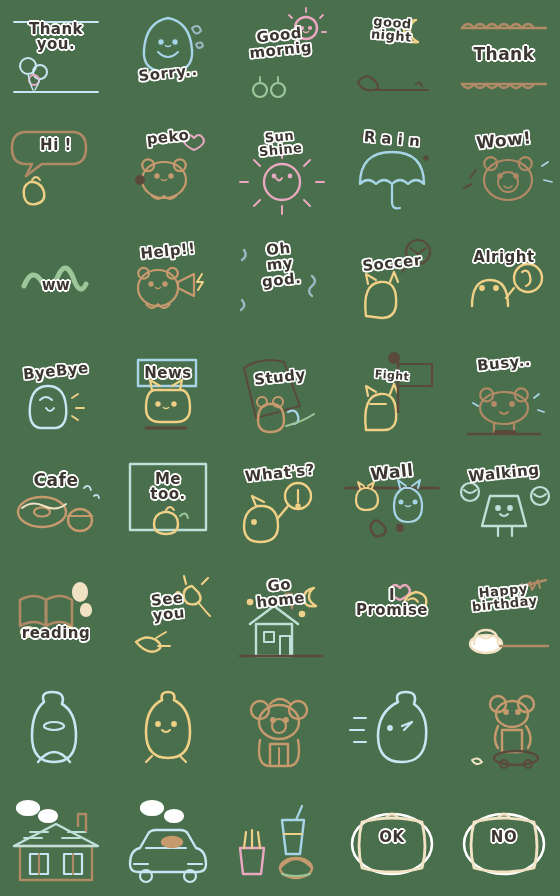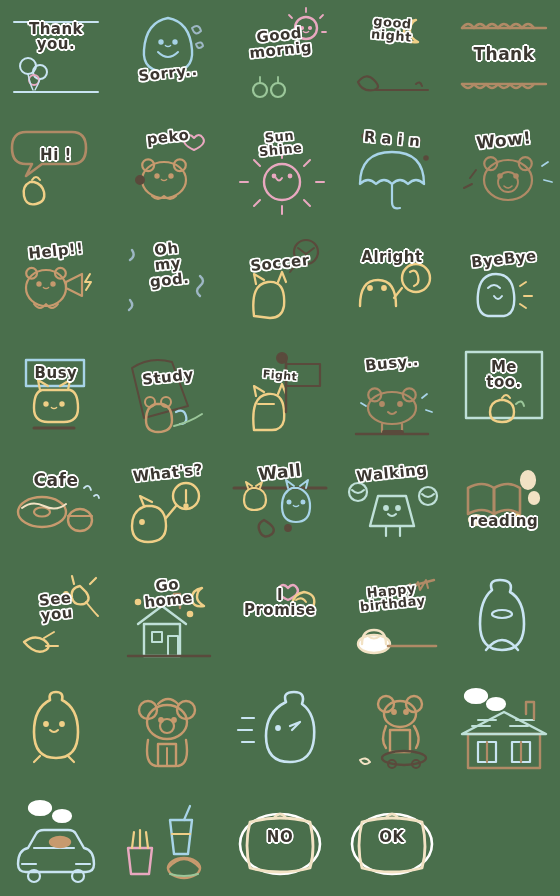--- a/index.html
+++ b/index.html
@@ -123,21 +123,21 @@
         <div class="lbl sz-lg" style="top: 40px;">Thank</div>
       </div>
     </div>
     <div class="cell">
       <div class="sticker">
         <svg viewBox="0 0 100 100">
           <path d="M20 14 q-14 0 -14 16 q0 16 14 16 h6 l-6 12 l16 -12 h30 q14 0 14 -16 q0 -16 -14 -16 z" fill="none" stroke="#b08a66" stroke-width="2.6" stroke-linecap="round" stroke-linejoin="round"></path>
           <path d="M24 64 q-8 4 -6 14 q2 10 12 8 q10 -2 8 -12 q-2 -8 -10 -10 z" fill="none" stroke="#f0cf87" stroke-width="2.4" stroke-linecap="round" stroke-linejoin="round"></path>
           <path d="M26 62 q4 -6 8 0" fill="none" stroke="#f0cf87" stroke-width="2" stroke-linecap="round" stroke-linejoin="round"></path>
         </svg>
-        <div class="lbl sz-md" style="top: 30px;">Hi !</div>
+        <div class="lbl sz-md" style="top: 20px;">Hi !</div>
       </div>
     </div>
     <div class="cell">
       <div class="sticker">
         <svg viewBox="0 0 100 100">
           <ellipse cx="46" cy="62" rx="22" ry="18" fill="none" stroke="#c79a6e" stroke-width="2.2"></ellipse>
           <circle cx="30.16" cy="47.24" r="5.94" fill="none" stroke="#c79a6e" stroke-width="2.2"></circle>
           <circle cx="61.84" cy="47.24" r="5.94" fill="none" stroke="#c79a6e" stroke-width="2.2"></circle>
           <circle cx="39" cy="58" r="2" fill="#c79a6e" stroke="#c79a6e" stroke-width="1.4"></circle>
           <circle cx="53" cy="58" r="2" fill="#c79a6e" stroke="#c79a6e" stroke-width="1.4"></circle>
@@ -186,20 +186,28 @@
           <path d="M50 68 q4 4 8 0" fill="none" stroke="#b08a66" stroke-width="1.6" stroke-linecap="round" stroke-linejoin="round"></path>
           <path d="M22 52 l-6 8 M18 66 l-8 4" fill="none" stroke="#5a4a3c" stroke-width="2" stroke-linecap="round" stroke-linejoin="round"></path>
           <path d="M88 48 l6 -4 M90 62 l8 2" fill="none" stroke="#a8d4e8" stroke-width="1.8" stroke-linecap="round" stroke-linejoin="round"></path>
         </svg>
         <div class="lbl sz-lg rot-l" style="top: 14px;">Wow!</div>
       </div>
     </div>
     <div class="cell">
       <div class="sticker">
         <svg viewBox="0 0 100 100">
+          <path d="M18 56 q8 -20 18 -4 q8 14 16 -6 q8 -18 16 4 q6 16 12 4" fill="none" stroke="#9bc79a" stroke-width="5" stroke-linecap="round" stroke-linejoin="round"></path>
+        </svg>
+        <div class="lbl sz-md" style="top: 48px;">ww</div>
+      </div>
+    </div>
+    <div class="cell">
+      <div class="sticker">
+        <svg viewBox="0 0 100 100">
           <ellipse cx="40" cy="58" rx="20" ry="18" fill="none" stroke="#c79a6e" stroke-width="2.2"></ellipse>
           <circle cx="25.6" cy="43.24" r="5.4" fill="none" stroke="#c79a6e" stroke-width="2.2"></circle>
           <circle cx="54.4" cy="43.24" r="5.4" fill="none" stroke="#c79a6e" stroke-width="2.2"></circle>
           <circle cx="33" cy="54" r="2" fill="#c79a6e" stroke="#c79a6e" stroke-width="1.4"></circle>
           <circle cx="47" cy="54" r="2" fill="#c79a6e" stroke="#c79a6e" stroke-width="1.4"></circle>
           <path d="M37.4 57.4 q2.6 2.4 5.2 0" fill="none" stroke="#c79a6e" stroke-width="1.4" stroke-linecap="round" stroke-linejoin="round"></path>
           <path d="M28 74 q6 8 12 0 q6 8 12 0" fill="none" stroke="#c79a6e" stroke-width="2" stroke-linecap="round" stroke-linejoin="round"></path>
           <path d="M60 52 l16 -8 v22 l-16 -8 z" fill="none" stroke="#c79a6e" stroke-width="2.2" stroke-linecap="round" stroke-linejoin="round"></path>
           <path d="M84 44 l-5 8 h6 l-5 8" fill="none" stroke="#f0cf87" stroke-width="2" stroke-linecap="round" stroke-linejoin="round"></path>
         </svg>
@@ -260,21 +268,21 @@
         <svg viewBox="0 0 100 100">
           <path d="M20 18 h58 v26 h-58 z" fill="none" stroke="#a8d4e8" stroke-width="2.4" stroke-linecap="round" stroke-linejoin="round"></path>
           <path d="M36 48 q-8 2 -8 18 q0 14 14 14 h16 q14 0 14 -14 q0 -16 -8 -18 z" fill="none" stroke="#f0cf87" stroke-width="2.4" stroke-linecap="round" stroke-linejoin="round"></path>
           <path d="M34 48 l-2 -10 l10 6" fill="none" stroke="#f0cf87" stroke-width="2.2" stroke-linecap="round" stroke-linejoin="round"></path>
           <path d="M62 48 l2 -10 l-10 6" fill="none" stroke="#f0cf87" stroke-width="2.2" stroke-linecap="round" stroke-linejoin="round"></path>
           <circle cx="40" cy="62" r="2" fill="#f0cf87" stroke="#f0cf87" stroke-width="1.4"></circle>
           <circle cx="56" cy="62" r="2" fill="#f0cf87" stroke="#f0cf87" stroke-width="1.4"></circle>
           <path d="M45.4 65.4 q2.6 2.4 5.2 0" fill="none" stroke="#f0cf87" stroke-width="1.4" stroke-linecap="round" stroke-linejoin="round"></path>
           <path d="M28 86 h40" fill="none" stroke="#5a4a3c" stroke-width="3" stroke-linecap="round" stroke-linejoin="round"></path>
         </svg>
-        <div class="lbl sz-md" style="top: 24px;">Busy</div>
+        <div class="lbl sz-md" style="top: 24px;">News</div>
       </div>
     </div>
     <div class="cell">
       <div class="sticker">
         <svg viewBox="0 0 100 100">
           <path d="M14 26 q18 -12 40 -6 l16 44 l-44 12 z" fill="none" stroke="#5a4a3c" stroke-width="2" stroke-linecap="round" stroke-linejoin="round"></path>
           <path d="M38 62 q-10 2 -10 16 q0 12 12 12 q14 0 14 -12 q0 -14 -10 -16 z" fill="none" stroke="#c79a6e" stroke-width="2.4" stroke-linecap="round" stroke-linejoin="round"></path>
           <circle cx="32" cy="60" r="5" fill="none" stroke="#c79a6e" stroke-width="2"></circle>
           <circle cx="48" cy="60" r="5" fill="none" stroke="#c79a6e" stroke-width="2"></circle>
           <path d="M58 70 q8 -4 10 4 q2 8 -6 8" fill="none" stroke="#a8d4e8" stroke-width="2.2" stroke-linecap="round" stroke-linejoin="round"></path>
@@ -310,40 +318,40 @@
           <path d="M80 56 l5 -4 M84 68 l6 2 M24 64 l-5 -3" fill="none" stroke="#a8d4e8" stroke-width="1.8" stroke-linecap="round" stroke-linejoin="round"></path>
           <path d="M14 92 h72" fill="none" stroke="#5a4a3c" stroke-width="2.4" stroke-linecap="round" stroke-linejoin="round"></path>
           <path d="M42 90 h18" fill="none" stroke="#5a4a3c" stroke-width="4" stroke-linecap="round" stroke-linejoin="round"></path>
         </svg>
         <div class="lbl sz-md rot-l" style="top: 14px;">Busy..</div>
       </div>
     </div>
     <div class="cell">
       <div class="sticker">
         <svg viewBox="0 0 100 100">
-          <path d="M12 10 h76 v66 h-76 z" fill="none" stroke="#bfe0d8" stroke-width="2.4" stroke-linecap="round" stroke-linejoin="round"></path>
-          <path d="M46 58 q-10 2 -10 12 q0 10 12 10 q12 0 12 -10 q0 -10 -10 -12 z" fill="none" stroke="#f0cf87" stroke-width="2.4" stroke-linecap="round" stroke-linejoin="round"></path>
-          <path d="M48 56 q4 -6 8 0" fill="none" stroke="#f0cf87" stroke-width="2" stroke-linecap="round" stroke-linejoin="round"></path>
-          <path d="M62 62 q6 -6 8 2" fill="none" stroke="#9bc79a" stroke-width="2" stroke-linecap="round" stroke-linejoin="round"></path>
-        </svg>
-        <div class="lbl sz-md" style="top: 18px;">Me
-too.</div>
-      </div>
-    </div>
-    <div class="cell">
-      <div class="sticker">
-        <svg viewBox="0 0 100 100">
           <ellipse cx="36" cy="58" rx="24" ry="15" fill="none" stroke="#c79a6e" stroke-width="2.4"></ellipse>
           <ellipse cx="36" cy="58" rx="8" ry="4.5" fill="none" stroke="#c79a6e" stroke-width="2.2"></ellipse>
           <path d="M16 54 q10 -8 22 -2 q12 6 22 -2" fill="none" stroke="#f2e2c4" stroke-width="2" stroke-linecap="round" stroke-linejoin="round"></path>
           <ellipse cx="74" cy="66" rx="12" ry="11" fill="none" stroke="#c79a6e" stroke-width="2.4"></ellipse>
           <path d="M62 62 h24" fill="none" stroke="#c79a6e" stroke-width="2.2" stroke-linecap="round" stroke-linejoin="round"></path>
           <path d="M78 34 q5 -5 7 2 M88 42 q4 -3 5 2" fill="none" stroke="#c9e4f2" stroke-width="1.8" stroke-linecap="round" stroke-linejoin="round"></path>
         </svg>
         <div class="lbl sz-lg" style="top: 18px;">Cafe</div>
+      </div>
+    </div>
+    <div class="cell">
+      <div class="sticker">
+        <svg viewBox="0 0 100 100">
+          <path d="M12 10 h76 v66 h-76 z" fill="none" stroke="#bfe0d8" stroke-width="2.4" stroke-linecap="round" stroke-linejoin="round"></path>
+          <path d="M46 58 q-10 2 -10 12 q0 10 12 10 q12 0 12 -10 q0 -10 -10 -12 z" fill="none" stroke="#f0cf87" stroke-width="2.4" stroke-linecap="round" stroke-linejoin="round"></path>
+          <path d="M48 56 q4 -6 8 0" fill="none" stroke="#f0cf87" stroke-width="2" stroke-linecap="round" stroke-linejoin="round"></path>
+          <path d="M62 62 q6 -6 8 2" fill="none" stroke="#9bc79a" stroke-width="2" stroke-linecap="round" stroke-linejoin="round"></path>
+        </svg>
+        <div class="lbl sz-md" style="top: 18px;">Me
+too.</div>
       </div>
     </div>
     <div class="cell">
       <div class="sticker">
         <svg viewBox="0 0 100 100">
           <path d="M28 52 q-14 4 -14 20 q0 16 16 16 q18 0 18 -16 q0 -18 -14 -20 z" fill="none" stroke="#f0cf87" stroke-width="2.4" stroke-linecap="round" stroke-linejoin="round"></path>
           <path d="M26 52 l-4 -10 l12 6" fill="none" stroke="#f0cf87" stroke-width="2.2" stroke-linecap="round" stroke-linejoin="round"></path>
           <circle cx="24" cy="68" r="2" fill="#f0cf87" stroke="#f0cf87" stroke-width="1.8"></circle>
           <circle cx="68" cy="42" r="13" fill="none" stroke="#f0cf87" stroke-width="2.4"></circle>
           <path d="M68 36 v12" fill="none" stroke="#f0cf87" stroke-width="2.2" stroke-linecap="round" stroke-linejoin="round"></path>
@@ -562,26 +570,26 @@
         </svg>
       </div>
     </div>
     <div class="cell">
       <div class="sticker">
         <svg viewBox="0 0 100 100">
           <ellipse cx="50" cy="54" rx="40" ry="30" fill="none" stroke="#ffffff" stroke-width="2.6"></ellipse>
           <path d="M20 32 q30 -8 60 0 q6 26 0 46 q-30 8 -60 0 q-6 -22 0 -46 z" fill="none" stroke="#f2e2c4" stroke-width="2.8" stroke-linecap="round" stroke-linejoin="round"></path>
           <path d="M44 28 q6 -8 12 0" fill="none" stroke="#f2e2c4" stroke-width="2.4" stroke-linecap="round" stroke-linejoin="round"></path>
         </svg>
-        <div class="lbl sz-md" style="top: 40px;">NO</div>
+        <div class="lbl sz-md" style="top: 40px;">OK</div>
       </div>
     </div>
     <div class="cell">
       <div class="sticker">
         <svg viewBox="0 0 100 100">
           <ellipse cx="50" cy="54" rx="40" ry="30" fill="none" stroke="#ffffff" stroke-width="2.6"></ellipse>
           <path d="M20 32 q30 -8 60 0 q6 26 0 46 q-30 8 -60 0 q-6 -22 0 -46 z" fill="none" stroke="#f2e2c4" stroke-width="2.8" stroke-linecap="round" stroke-linejoin="round"></path>
           <path d="M44 28 q6 -8 12 0" fill="none" stroke="#f2e2c4" stroke-width="2.4" stroke-linecap="round" stroke-linejoin="round"></path>
         </svg>
-        <div class="lbl sz-md" style="top: 40px;">OK</div>
+        <div class="lbl sz-md" style="top: 40px;">NO</div>
       </div>
     </div>
   </div>
 
 </body></html>

